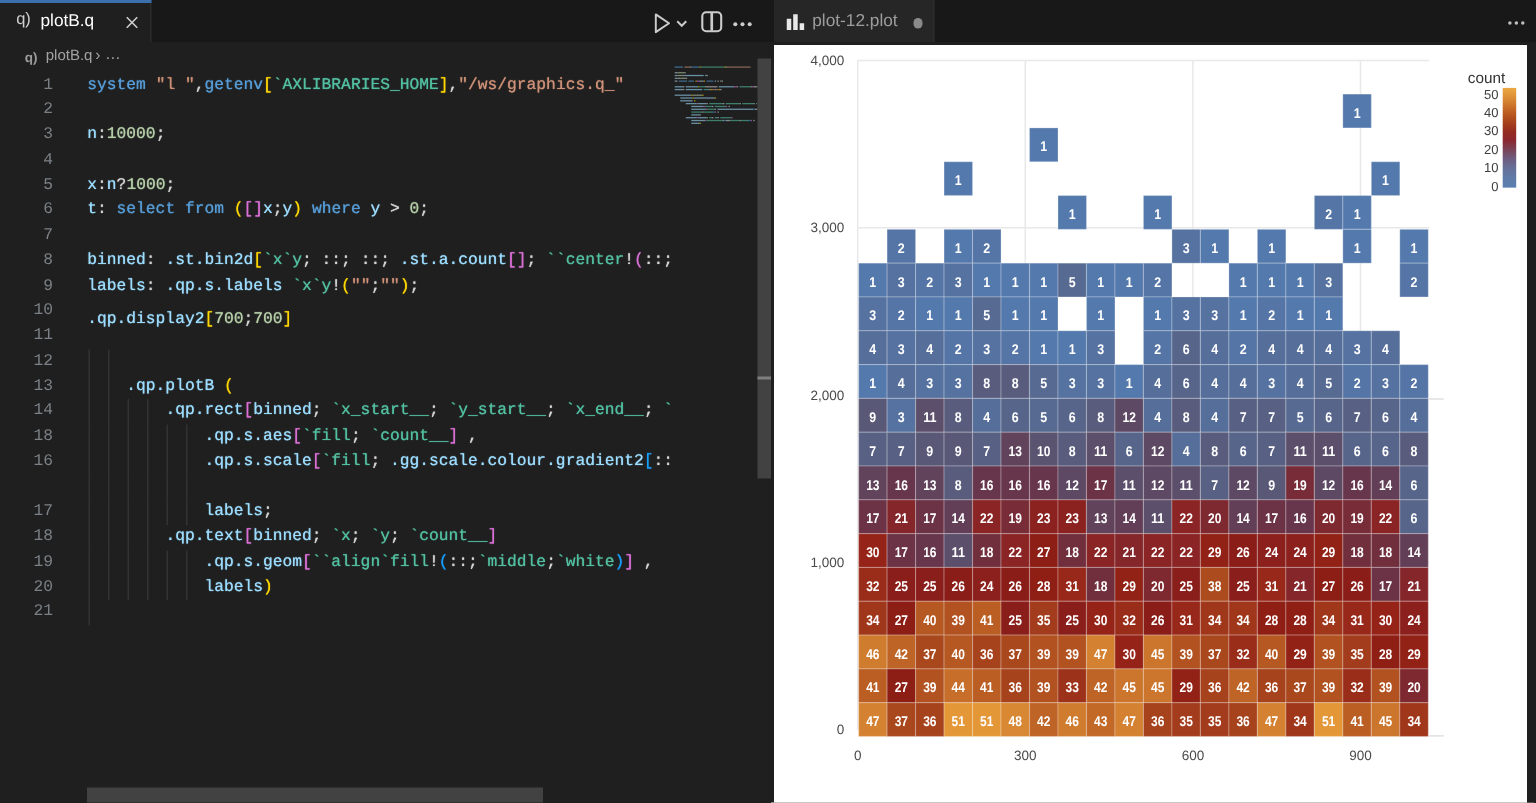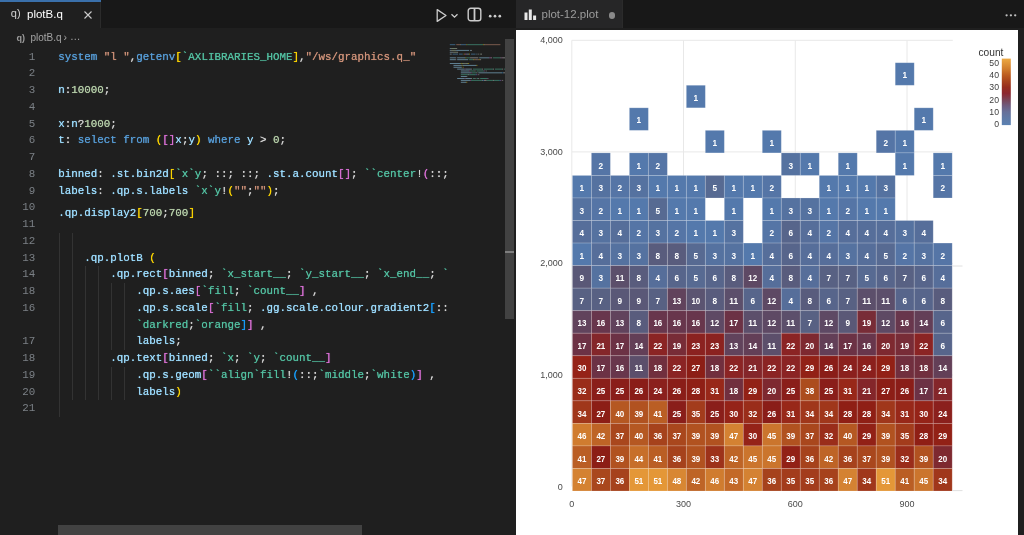--- a/index.html
+++ b/index.html
@@ -54,21 +54,20 @@
 <div class="abs code" style="left:58.20px;top:205px;max-width:389.8px;overflow:hidden;"><span style="color:#9cdcfe">.qp.display2</span><span style="color:#ffd700">[</span><span style="color:#b5cea8">700</span><span style="color:#d4d4d4">;</span><span style="color:#b5cea8">700</span><span style="color:#ffd700">]</span></div>
 <div class="ln" style="top:232.95px;">12</div>
 <div class="ln" style="top:249.70px;">13</div>
 <div class="abs code" style="left:58.20px;top:249.70px;max-width:389.8px;overflow:hidden;"><span style="color:#d4d4d4">    </span><span style="color:#9cdcfe">.qp.plotB</span><span style="color:#d4d4d4"> </span><span style="color:#ffd700">(</span></div>
 <div class="ln" style="top:266.45px;">14</div>
 <div class="abs code" style="left:58.20px;top:266.45px;max-width:389.8px;overflow:hidden;"><span style="color:#d4d4d4">        </span><span style="color:#9cdcfe">.qp.rect</span><span style="color:#da70d6">[</span><span style="color:#9cdcfe">binned</span><span style="color:#d4d4d4">; </span><span style="color:#52bfa0">`x_start__</span><span style="color:#d4d4d4">; </span><span style="color:#52bfa0">`y_start__</span><span style="color:#d4d4d4">; </span><span style="color:#52bfa0">`x_end__</span><span style="color:#d4d4d4">; </span><span style="color:#52bfa0">`</span></div>
 <div class="ln" style="top:283.20px;">18</div>
 <div class="abs code" style="left:58.20px;top:283.20px;max-width:389.8px;overflow:hidden;"><span style="color:#d4d4d4">            </span><span style="color:#9cdcfe">.qp.s.aes</span><span style="color:#da70d6">[</span><span style="color:#52bfa0">`fill</span><span style="color:#d4d4d4">; </span><span style="color:#52bfa0">`count__</span><span style="color:#da70d6">]</span><span style="color:#d4d4d4"> ,</span></div>
 <div class="ln" style="top:299.95px;">16</div>
 <div class="abs code" style="left:58.20px;top:299.95px;max-width:389.8px;overflow:hidden;"><span style="color:#d4d4d4">            </span><span style="color:#9cdcfe">.qp.s.scale</span><span style="color:#da70d6">[</span><span style="color:#52bfa0">`fill</span><span style="color:#d4d4d4">; </span><span style="color:#9cdcfe">.gg.scale.colour.gradient2</span><span style="color:#179fff">[</span><span style="color:#d4d4d4">::</span></div>
-<div class="abs code" style="left:58.20px;top:316.70px;max-width:389.8px;overflow:hidden;"><span style="color:#d4d4d4">            </span><span style="color:#52bfa0">`darkred</span><span style="color:#d4d4d4">;</span><span style="color:#52bfa0">`orange</span><span style="color:#179fff">]</span><span style="color:#da70d6">]</span><span style="color:#d4d4d4"> ,</span></div>
 <div class="ln" style="top:333.45px;">17</div>
 <div class="abs code" style="left:58.20px;top:333.45px;max-width:389.8px;overflow:hidden;"><span style="color:#d4d4d4">            </span><span style="color:#9cdcfe">labels</span><span style="color:#d4d4d4">;</span></div>
 <div class="ln" style="top:350.20px;">18</div>
 <div class="abs code" style="left:58.20px;top:350.20px;max-width:389.8px;overflow:hidden;"><span style="color:#d4d4d4">        </span><span style="color:#9cdcfe">.qp.text</span><span style="color:#da70d6">[</span><span style="color:#9cdcfe">binned</span><span style="color:#d4d4d4">; </span><span style="color:#52bfa0">`x</span><span style="color:#d4d4d4">; </span><span style="color:#52bfa0">`y</span><span style="color:#d4d4d4">; </span><span style="color:#52bfa0">`count__</span><span style="color:#da70d6">]</span></div>
 <div class="ln" style="top:366.95px;">19</div>
 <div class="abs code" style="left:58.20px;top:366.95px;max-width:389.8px;overflow:hidden;"><span style="color:#d4d4d4">            </span><span style="color:#9cdcfe">.qp.s.geom</span><span style="color:#da70d6">[</span><span style="color:#52bfa0">``align`fill</span><span style="color:#d4d4d4">!</span><span style="color:#179fff">(</span><span style="color:#d4d4d4">::;</span><span style="color:#52bfa0">`middle</span><span style="color:#d4d4d4">;</span><span style="color:#52bfa0">`white</span><span style="color:#179fff">)</span><span style="color:#da70d6">]</span><span style="color:#d4d4d4"> ,</span></div>
 <div class="ln" style="top:383.70px;">20</div>
 <div class="abs code" style="left:58.20px;top:383.70px;max-width:389.8px;overflow:hidden;"><span style="color:#d4d4d4">            </span><span style="color:#9cdcfe">labels</span><span style="color:#ffd700">)</span></div>
 <div class="ln" style="top:400.45px;">21</div>
 <div class="guide" style="left:58.70px;top:232.95px;"></div>

